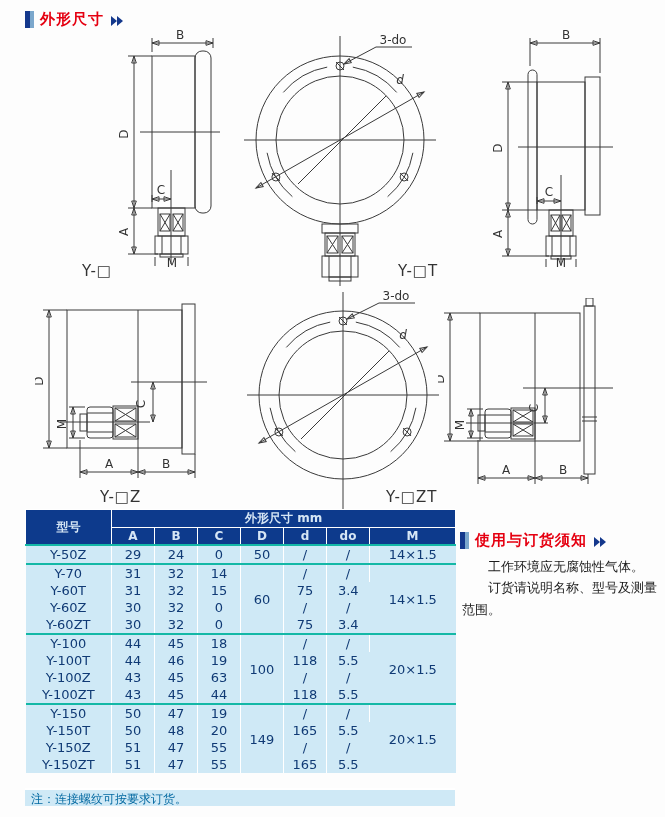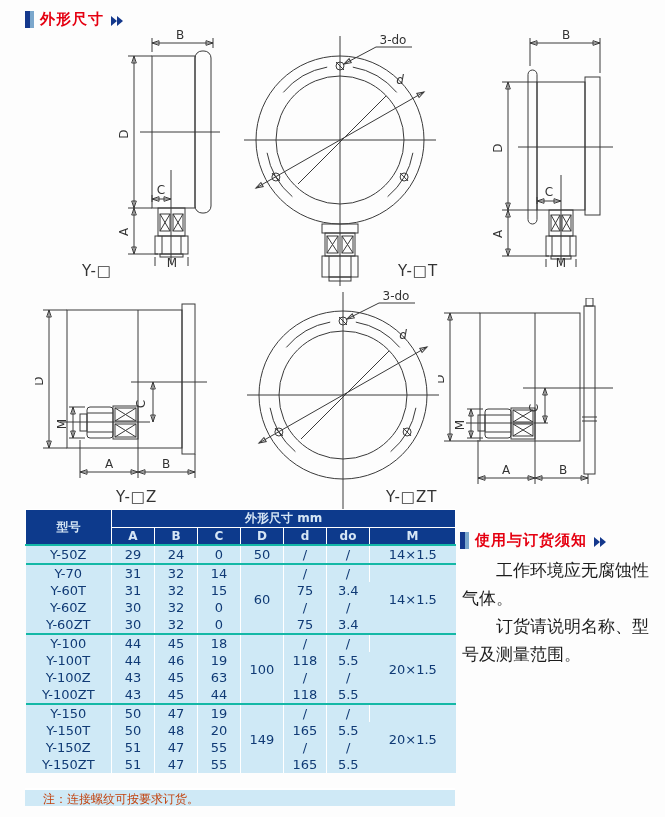--- a/index.html
+++ b/index.html
@@ -33,27 +33,27 @@
     border:1px solid #fff;height:16px;padding:0;text-align:center;
   }
   table.dim td{
     background:#cfe9f6;color:#103a75;font-size:13px;height:17px;padding:0;
     text-align:center;border-right:1px solid #fff;
   }
   table.dim td:last-child{border-right:none;}
   table.dim tr.gfirst td{border-top:2px solid #14b8a6;}
   .note-strip{
     position:absolute;left:25px;width:430px;height:18px;background:#cfe9f6;
-    color:#c2410c;font-size:12px;line-height:18px;padding-left:18px;box-sizing:border-box;
+    color:#0369a1;font-size:12px;line-height:18px;padding-left:6px;box-sizing:border-box;
     border-top:2px solid #fff;
   }
   
   .notice-body{
     position:absolute;left:462px;top:556px;width:198px;
-    color:#1c1c1c;font-size:17px;line-height:1.65;
+    color:#1c1c1c;font-size:13px;line-height:1.65;
   }
   .notice-body p{margin:0;text-indent:2em;}
 </style>
 </head>
 <body>
 
 <div class="sec-head" style="left:25px;top:10px;">
   <span class="bar-icon">
       <span class="b1"></span>
       <span class="b2"></span>
@@ -346,21 +346,21 @@
     <path d="M0,0 L-7,-2.3 L-7,2.3 z" transform="translate(33,140) rotate(90)" fill="#3a3a3a" stroke="none"></path>
     <path d="M0,0 L-7,-2.3 L-7,2.3 z" transform="translate(33,111) rotate(270)" fill="#3a3a3a" stroke="none"></path>
     <path d="M0,0 L-7,-2.3 L-7,2.3 z" transform="translate(12,143) rotate(90)" fill="#3a3a3a" stroke="none"></path>
     <path d="M0,0 L-7,-2.3 L-7,2.3 z" transform="translate(12,15) rotate(270)" fill="#3a3a3a" stroke="none"></path>
     <path d="M0,0 L-7,-2.3 L-7,2.3 z" transform="translate(97,180) rotate(0)" fill="#3a3a3a" stroke="none"></path>
     <path d="M0,0 L-7,-2.3 L-7,2.3 z" transform="translate(40,180) rotate(180)" fill="#3a3a3a" stroke="none"></path>
     <path d="M0,0 L-7,-2.3 L-7,2.3 z" transform="translate(150,180) rotate(0)" fill="#3a3a3a" stroke="none"></path>
     <path d="M0,0 L-7,-2.3 L-7,2.3 z" transform="translate(97,180) rotate(180)" fill="#3a3a3a" stroke="none"></path>
   </svg>
 
-<div class="dwg-label" style="left:116px;top:488px;">Y-□Z</div>
+<div class="dwg-label" style="left:100px;top:488px;">Y-□Z</div>
 <div class="dwg-label" style="left:378px;top:488px;margin-left:8px;">Y-□ZT</div>
 
 <div class="table-wrap">
   <table class="dim">
     <colgroup>
       <col style="width:86px">
         <col style="width:43px">
         <col style="width:43px">
         <col style="width:43px">
       <col style="width:43px">

